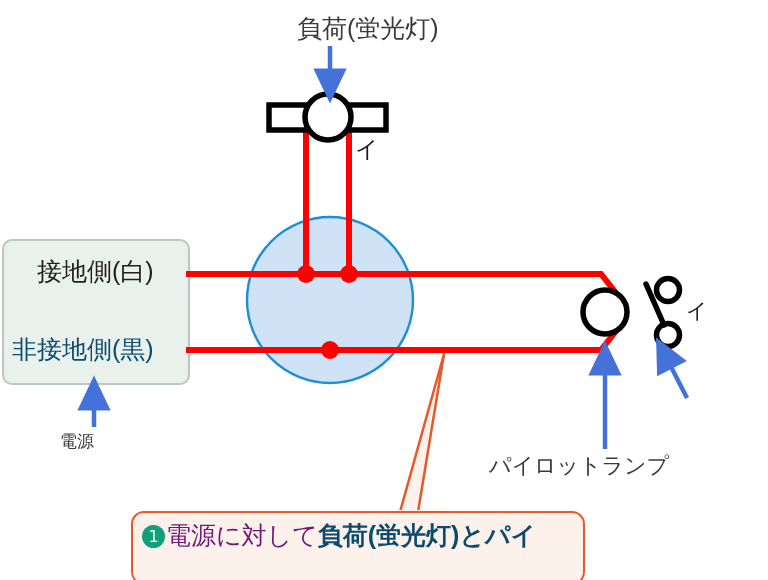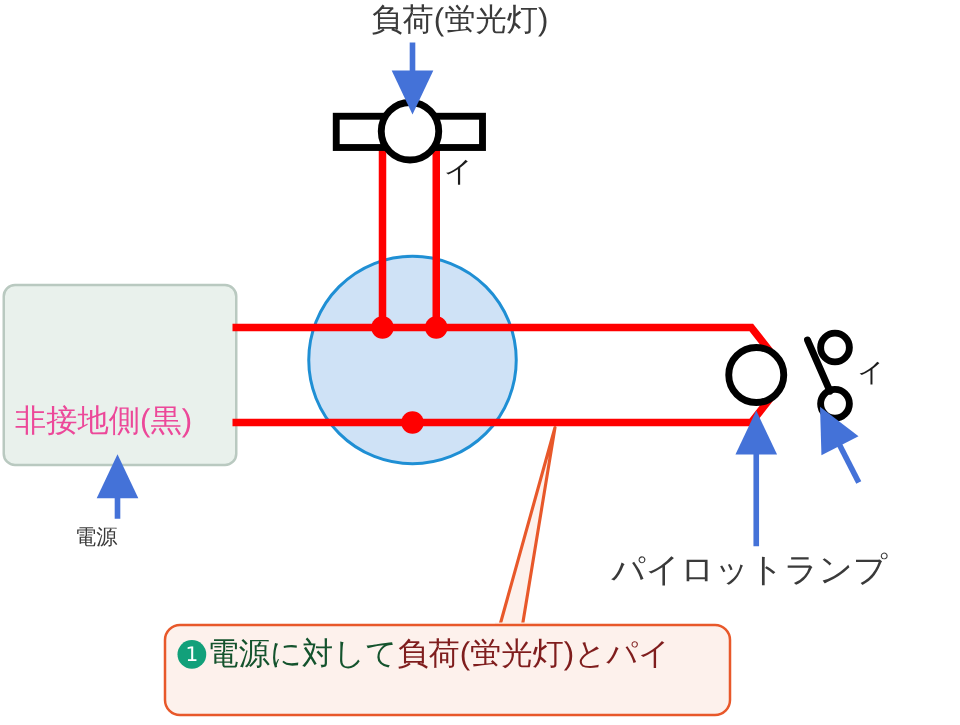--- a/index.html
+++ b/index.html
@@ -11,21 +11,21 @@
     width: 768px;
     height: 580px;
     position: relative;
     overflow: hidden;
     font-family: "Liberation Sans", "DejaVu Sans", sans-serif;
     color: #333333;
   }
   #diagram-root {
     position: absolute;
     left: 0;
-    top: 0;
+    top: 12px;
     width: 768px;
     height: 460px;
   }
   svg.layer {
     position: absolute;
     left: 0;
     top: 0;
     width: 768px;
     height: 580px;
   }
@@ -55,31 +55,31 @@
   .lbl-ground {
     left: 37px;
     top: 247px;
     font-size: 25px;
     color: #1f1f1f;
   }
   .lbl-hot {
     left: 12px;
     top: 325px;
     font-size: 25px;
-    color: #ec4899;
+    color: #0c4a6e;
   }
   .lbl-power {
     left: 60px;
     top: 421px;
     font-size: 17px;
   }
   .lbl-pilot {
     left: 489px;
     top: 443px;
-    font-size: 27px;
+    font-size: 22px;
   }
   .lbl-switch {
     left: 661px;
     top: 392px;
     font-size: 25px;
   }
   .callout {
     position: absolute;
     left: 131px;
     top: 499px;
@@ -117,22 +117,22 @@
     border-radius: 50%;
     background: #12a07a;
     color: #ffffff;
     font-size: 16px;
     line-height: 23px;
     text-align: center;
     vertical-align: 2px;
     margin-right: 1px;
     font-family: "DejaVu Sans", sans-serif;
   }
-  .txt-black { color: #14532d; }
-  .txt-red { color: #7f1d1d; }
+  .txt-black { color: #701a75; }
+  .txt-red { color: #0c4a6e; font-weight: bold; }
 </style>
 </head>
 <body>
 
 <div id="diagram-root">
 
   <svg class="layer" viewBox="0 0 768 580">
     <defs>
       <marker id="bluearrow" markerWidth="9" markerHeight="9" refX="4.5" refY="4.5" orient="auto" markerUnits="strokeWidth">
         <path d="M0.6,0.8 L8.4,4.5 L0.6,8.2 Z" fill="#4472d8"></path>
@@ -172,20 +172,21 @@
 
     <line x1="687" y1="386" x2="664" y2="341" stroke="#4472d8" stroke-width="4.5" marker-end="url(#bluearrow)"></line>
 
     <path d="M444,342 L418,500 L400,500 Z" fill="#fdf1ec" stroke="#e8582a" stroke-width="2.5" stroke-linejoin="round"></path>
 
     <rect x="396" y="498" width="52" height="7" fill="#fdf1ec"></rect>
   </svg>
 
   <div class="lbl lbl-load">負荷(蛍光灯)</div>
   <div class="lbl lbl-i-lamp">イ</div>
+  <div class="lbl lbl-ground">接地側(白)</div>
   <div class="lbl lbl-hot">非接地側(黒)</div>
   <div class="lbl lbl-power">電源</div>
   <div class="lbl lbl-pilot">パイロットランプ</div>
   <div class="lbl lbl-i-switch">イ</div>
 
   <div class="callout">
     <div class="callout-row">
       <div class="callout-line1"><span class="num-badge">1</span><span class="txt-black">電源に対して</span><span class="txt-red">負荷(蛍光灯)とパイ</span></div>
     </div>
   </div>

